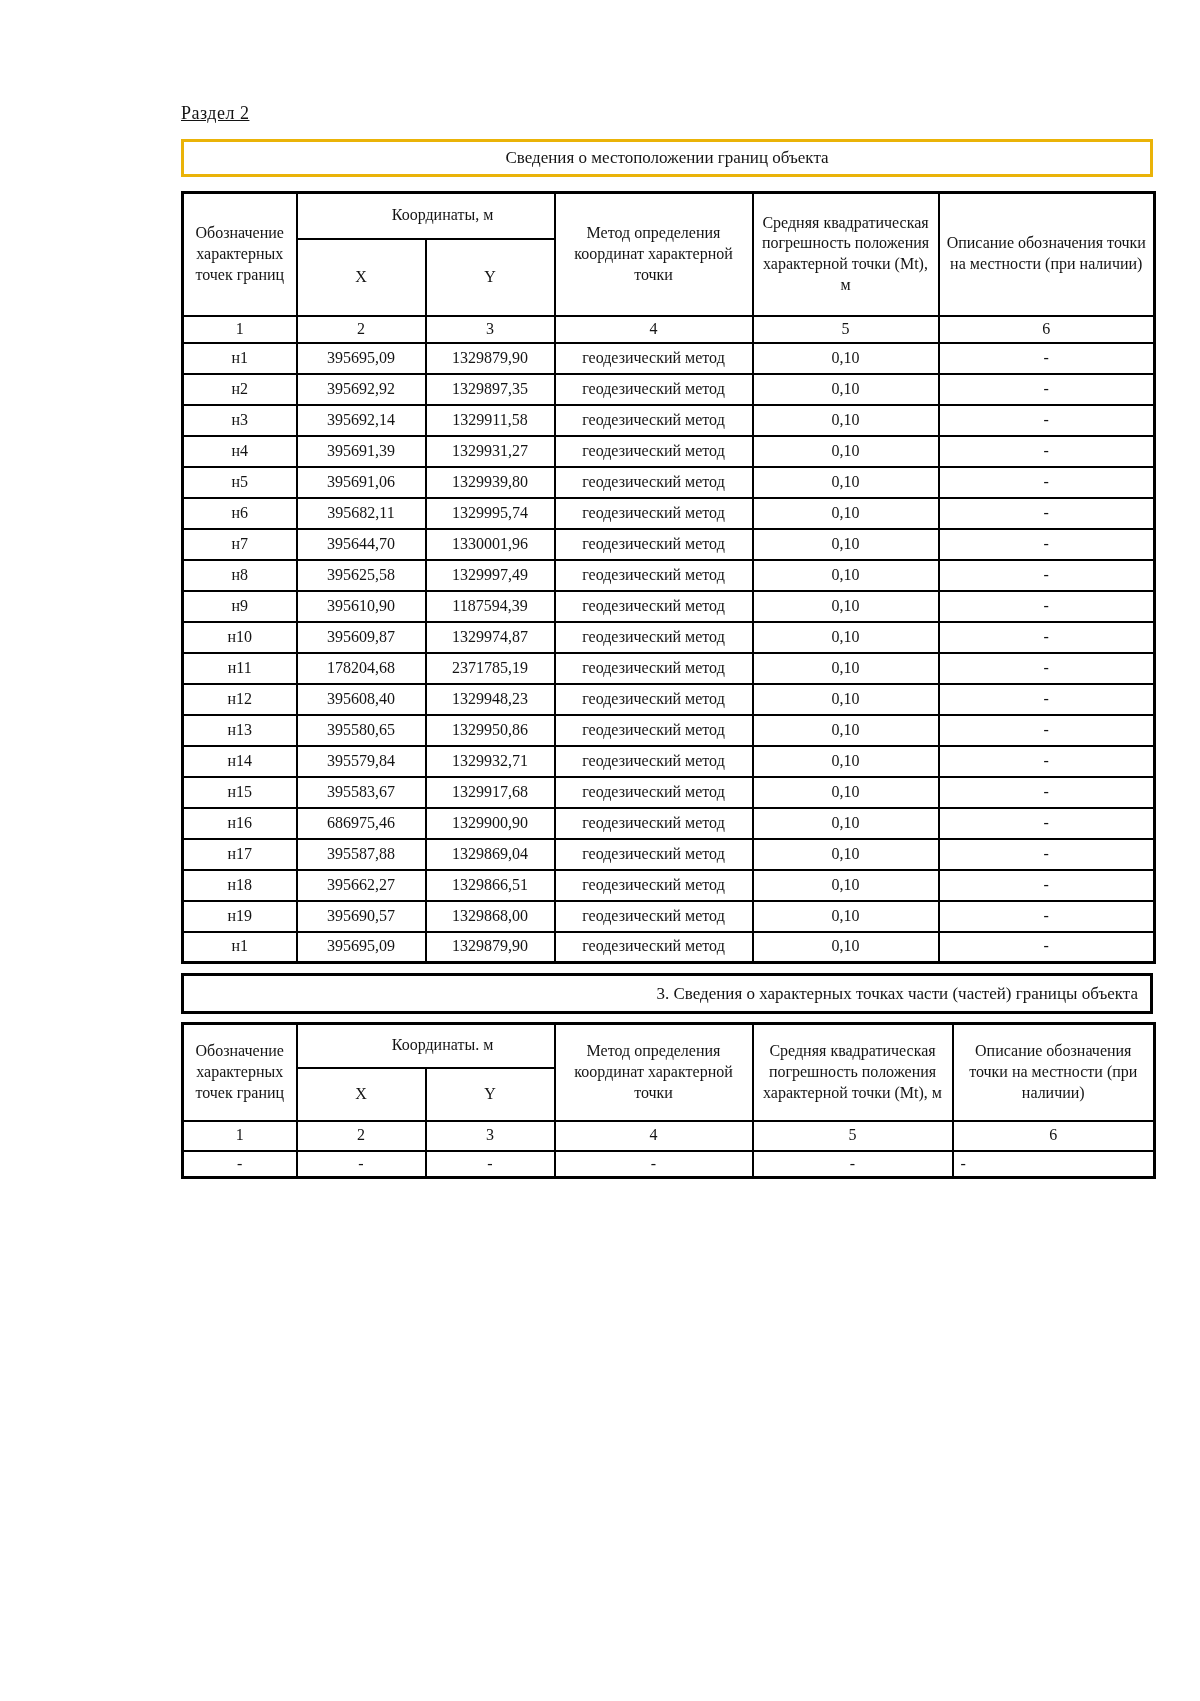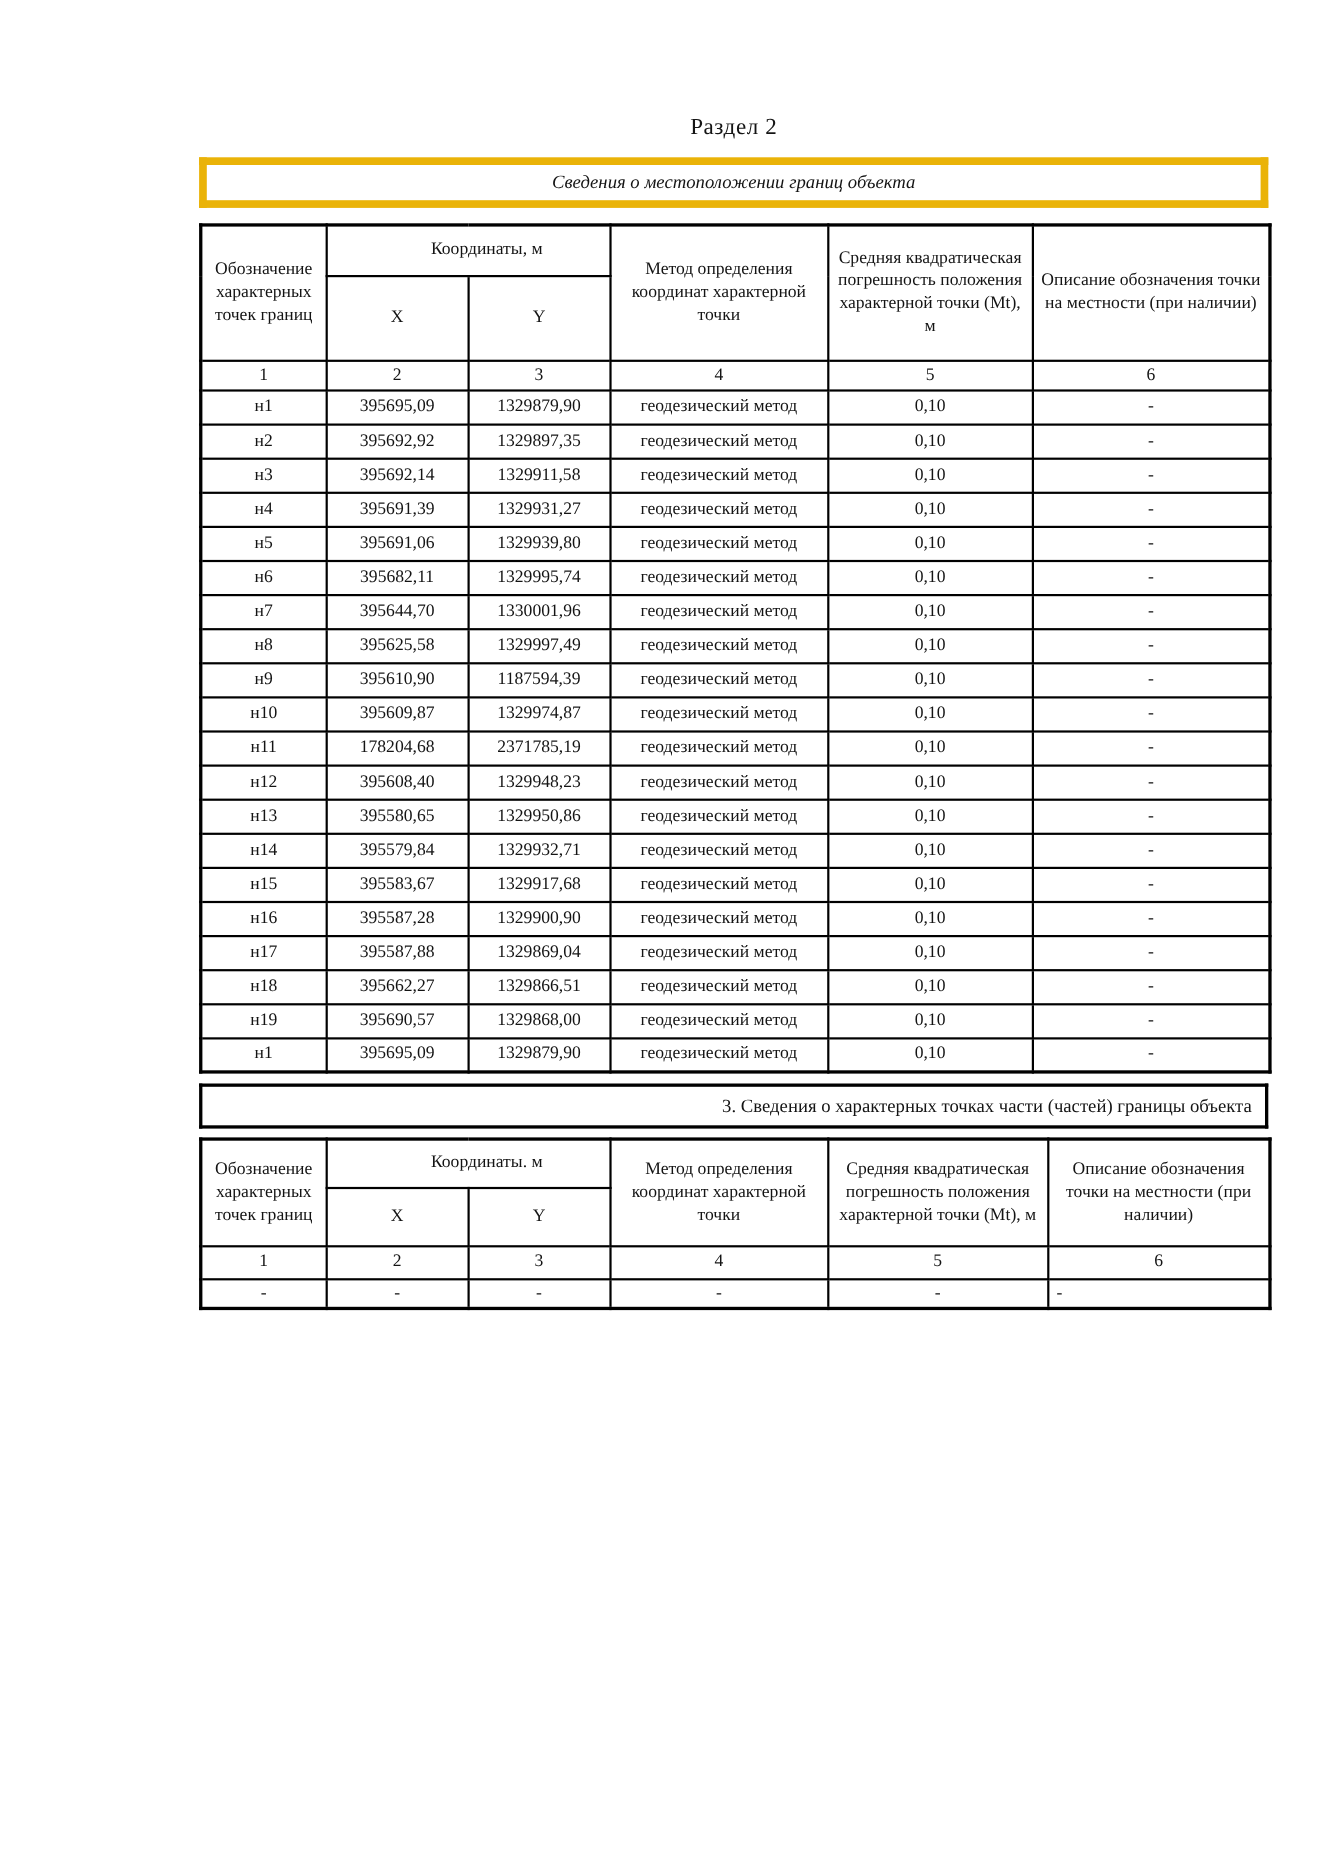--- a/index.html
+++ b/index.html
@@ -9,38 +9,39 @@
     position: relative;
     font-family: "Liberation Serif", serif;
     color: #141414;
   }
   .doc {
     position: absolute;
     left: 181px; top: 103px;
     width: 972px;
   }
   .page-title {
-    text-align: center;
-    font-size: 21px;
+    text-align: left;
+    font-size: 18px;
     letter-spacing: 0.5px;
     margin-bottom: 15px;
+    text-decoration: underline;
   }
   table {
     border-collapse: collapse;
     width: 100%;
     table-layout: fixed;
   }
   td, th {
     border: 2px solid #000;
     font-weight: normal;
     vertical-align: middle;
     overflow: hidden;
   }
   
-  .intro-table { border: 7px solid #eab308; margin-bottom: 14px; font-style: italic; }
+  .intro-table { border: 3px solid #eab308; margin-bottom: 14px; }
   .intro-table td { font-size: 17px; padding: 6px 12px; height: 35px; }
   .intro-table .centered { text-align: center; }
   .coord-value {
     text-decoration: underline;
     text-underline-offset: 3px;
     margin-left: 14px;
   }
   
   .points-table { border: 3px solid #000; }
   .points-table th, .points-table td {
@@ -223,21 +224,21 @@
         <tr>
           <td>н15</td>
           <td>395583,67</td>
           <td>1329917,68</td>
           <td>геодезический метод</td>
           <td>0,10</td>
           <td>-</td>
         </tr>
         <tr>
           <td>н16</td>
-          <td>395587,28</td>
+          <td>686975,46</td>
           <td>1329900,90</td>
           <td>геодезический метод</td>
           <td>0,10</td>
           <td>-</td>
         </tr>
         <tr>
           <td>н17</td>
           <td>395587,88</td>
           <td>1329869,04</td>
           <td>геодезический метод</td>

